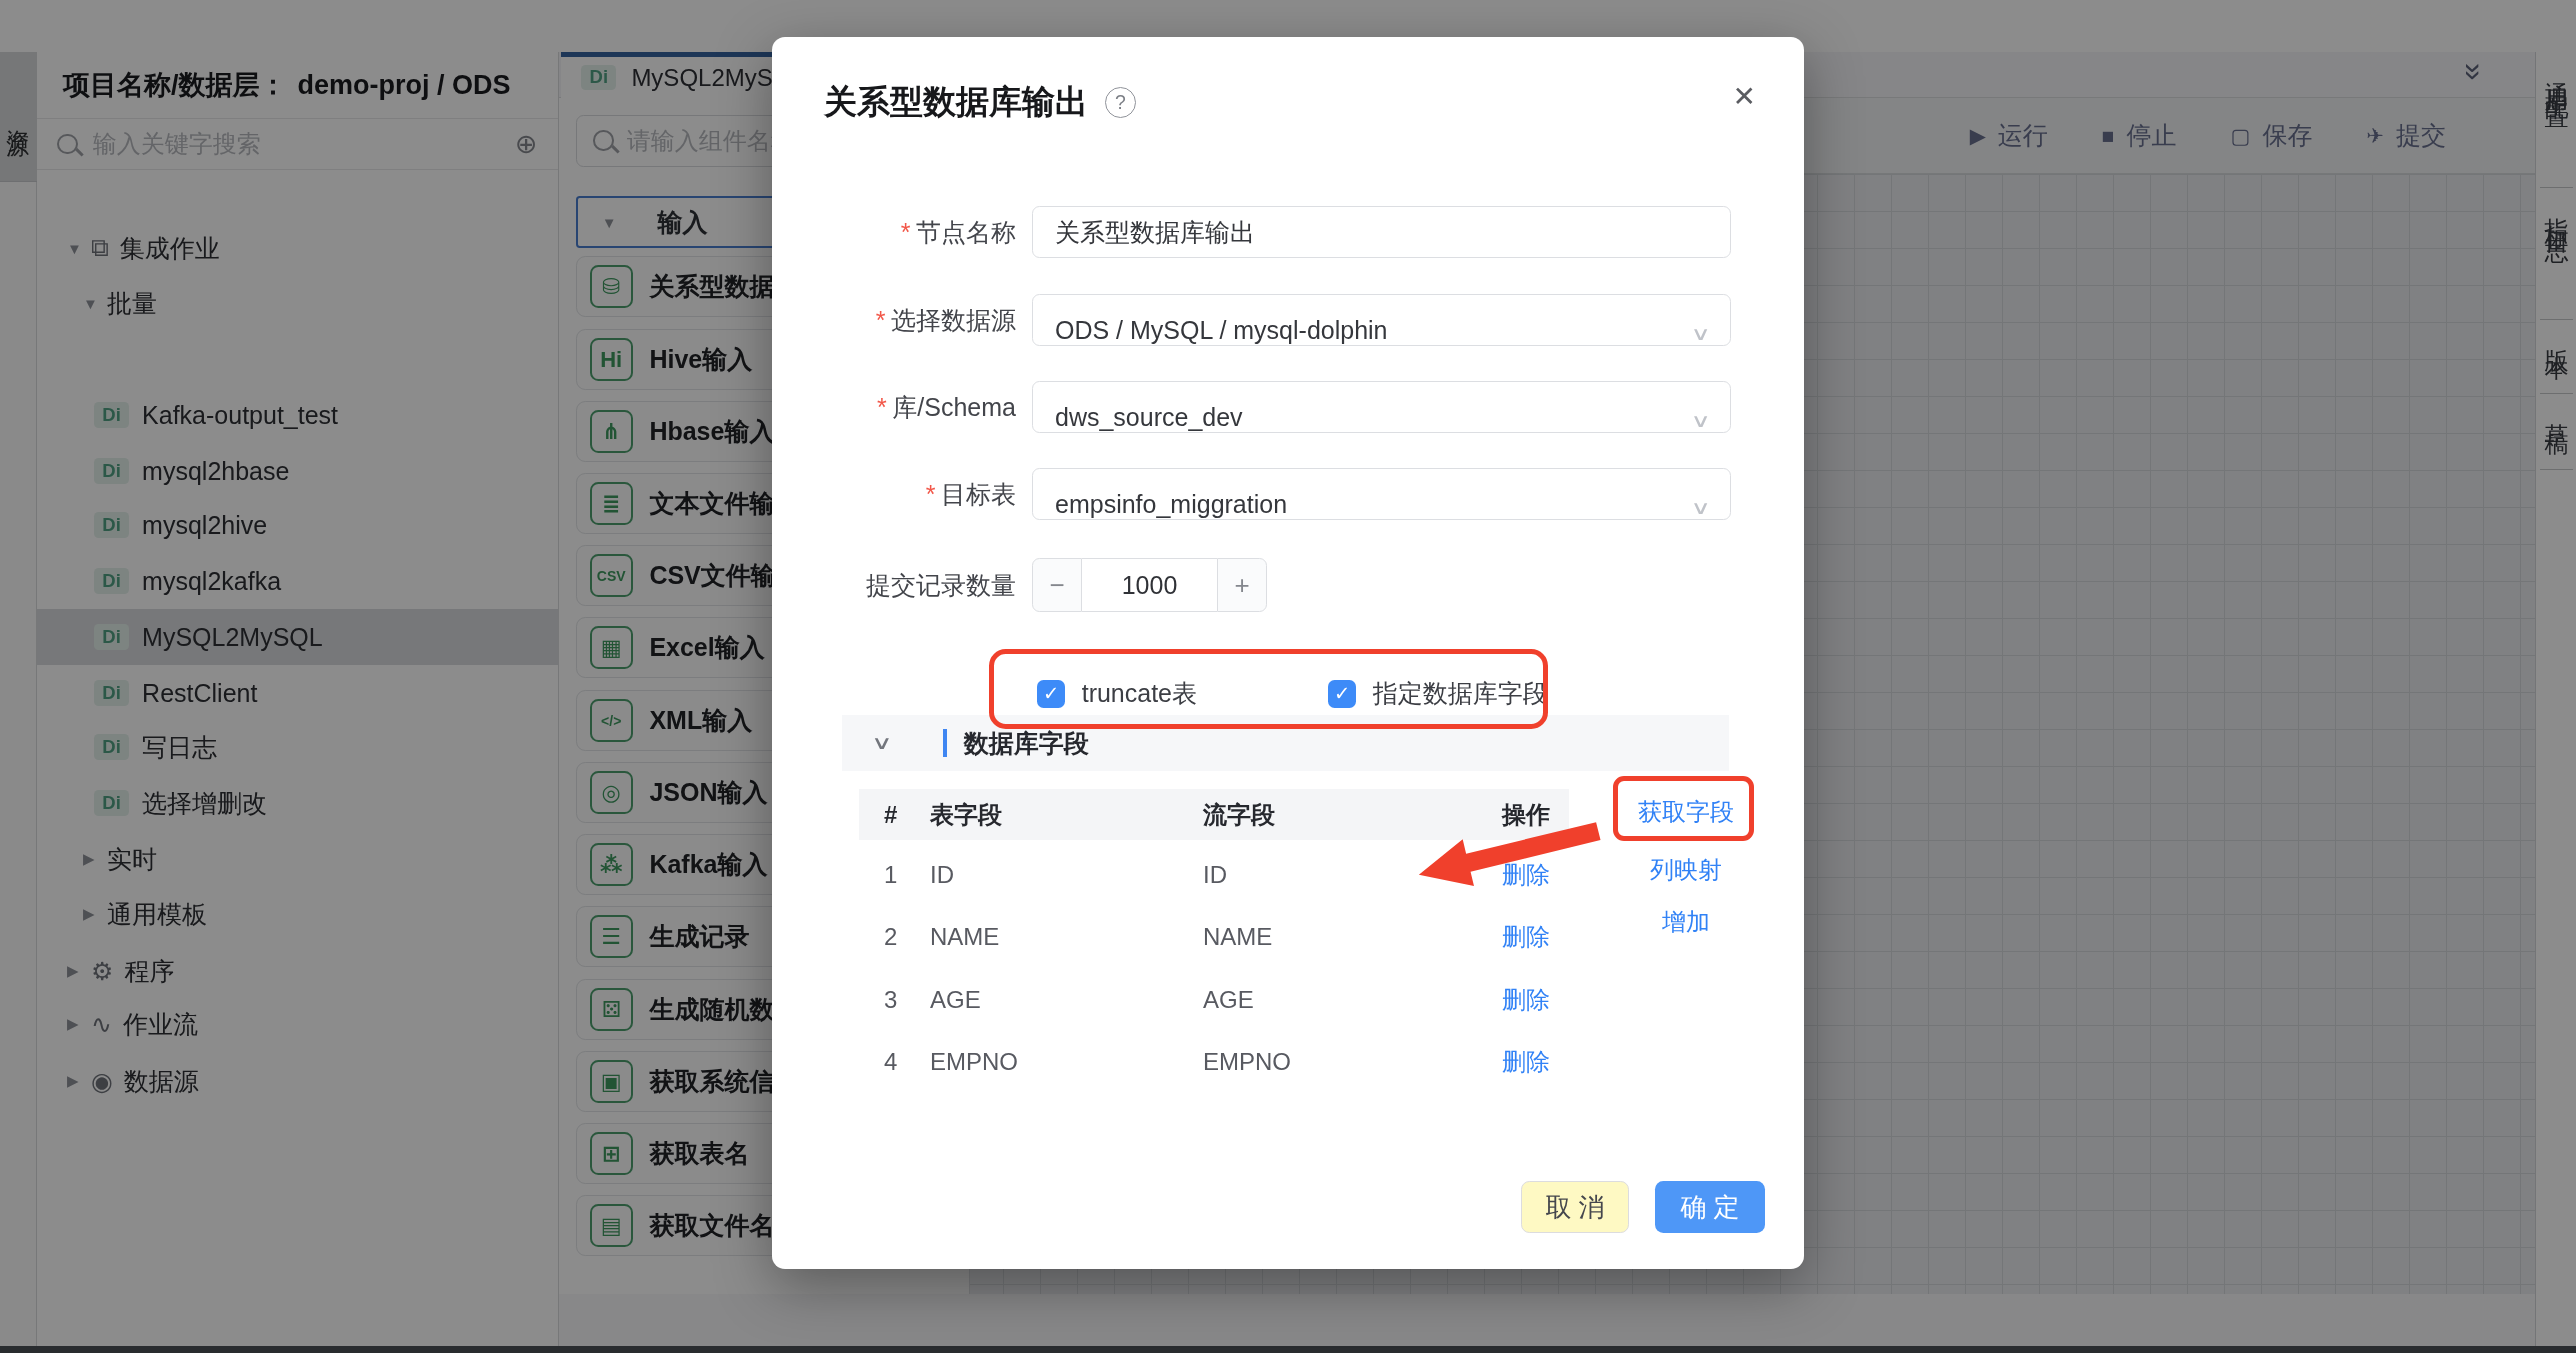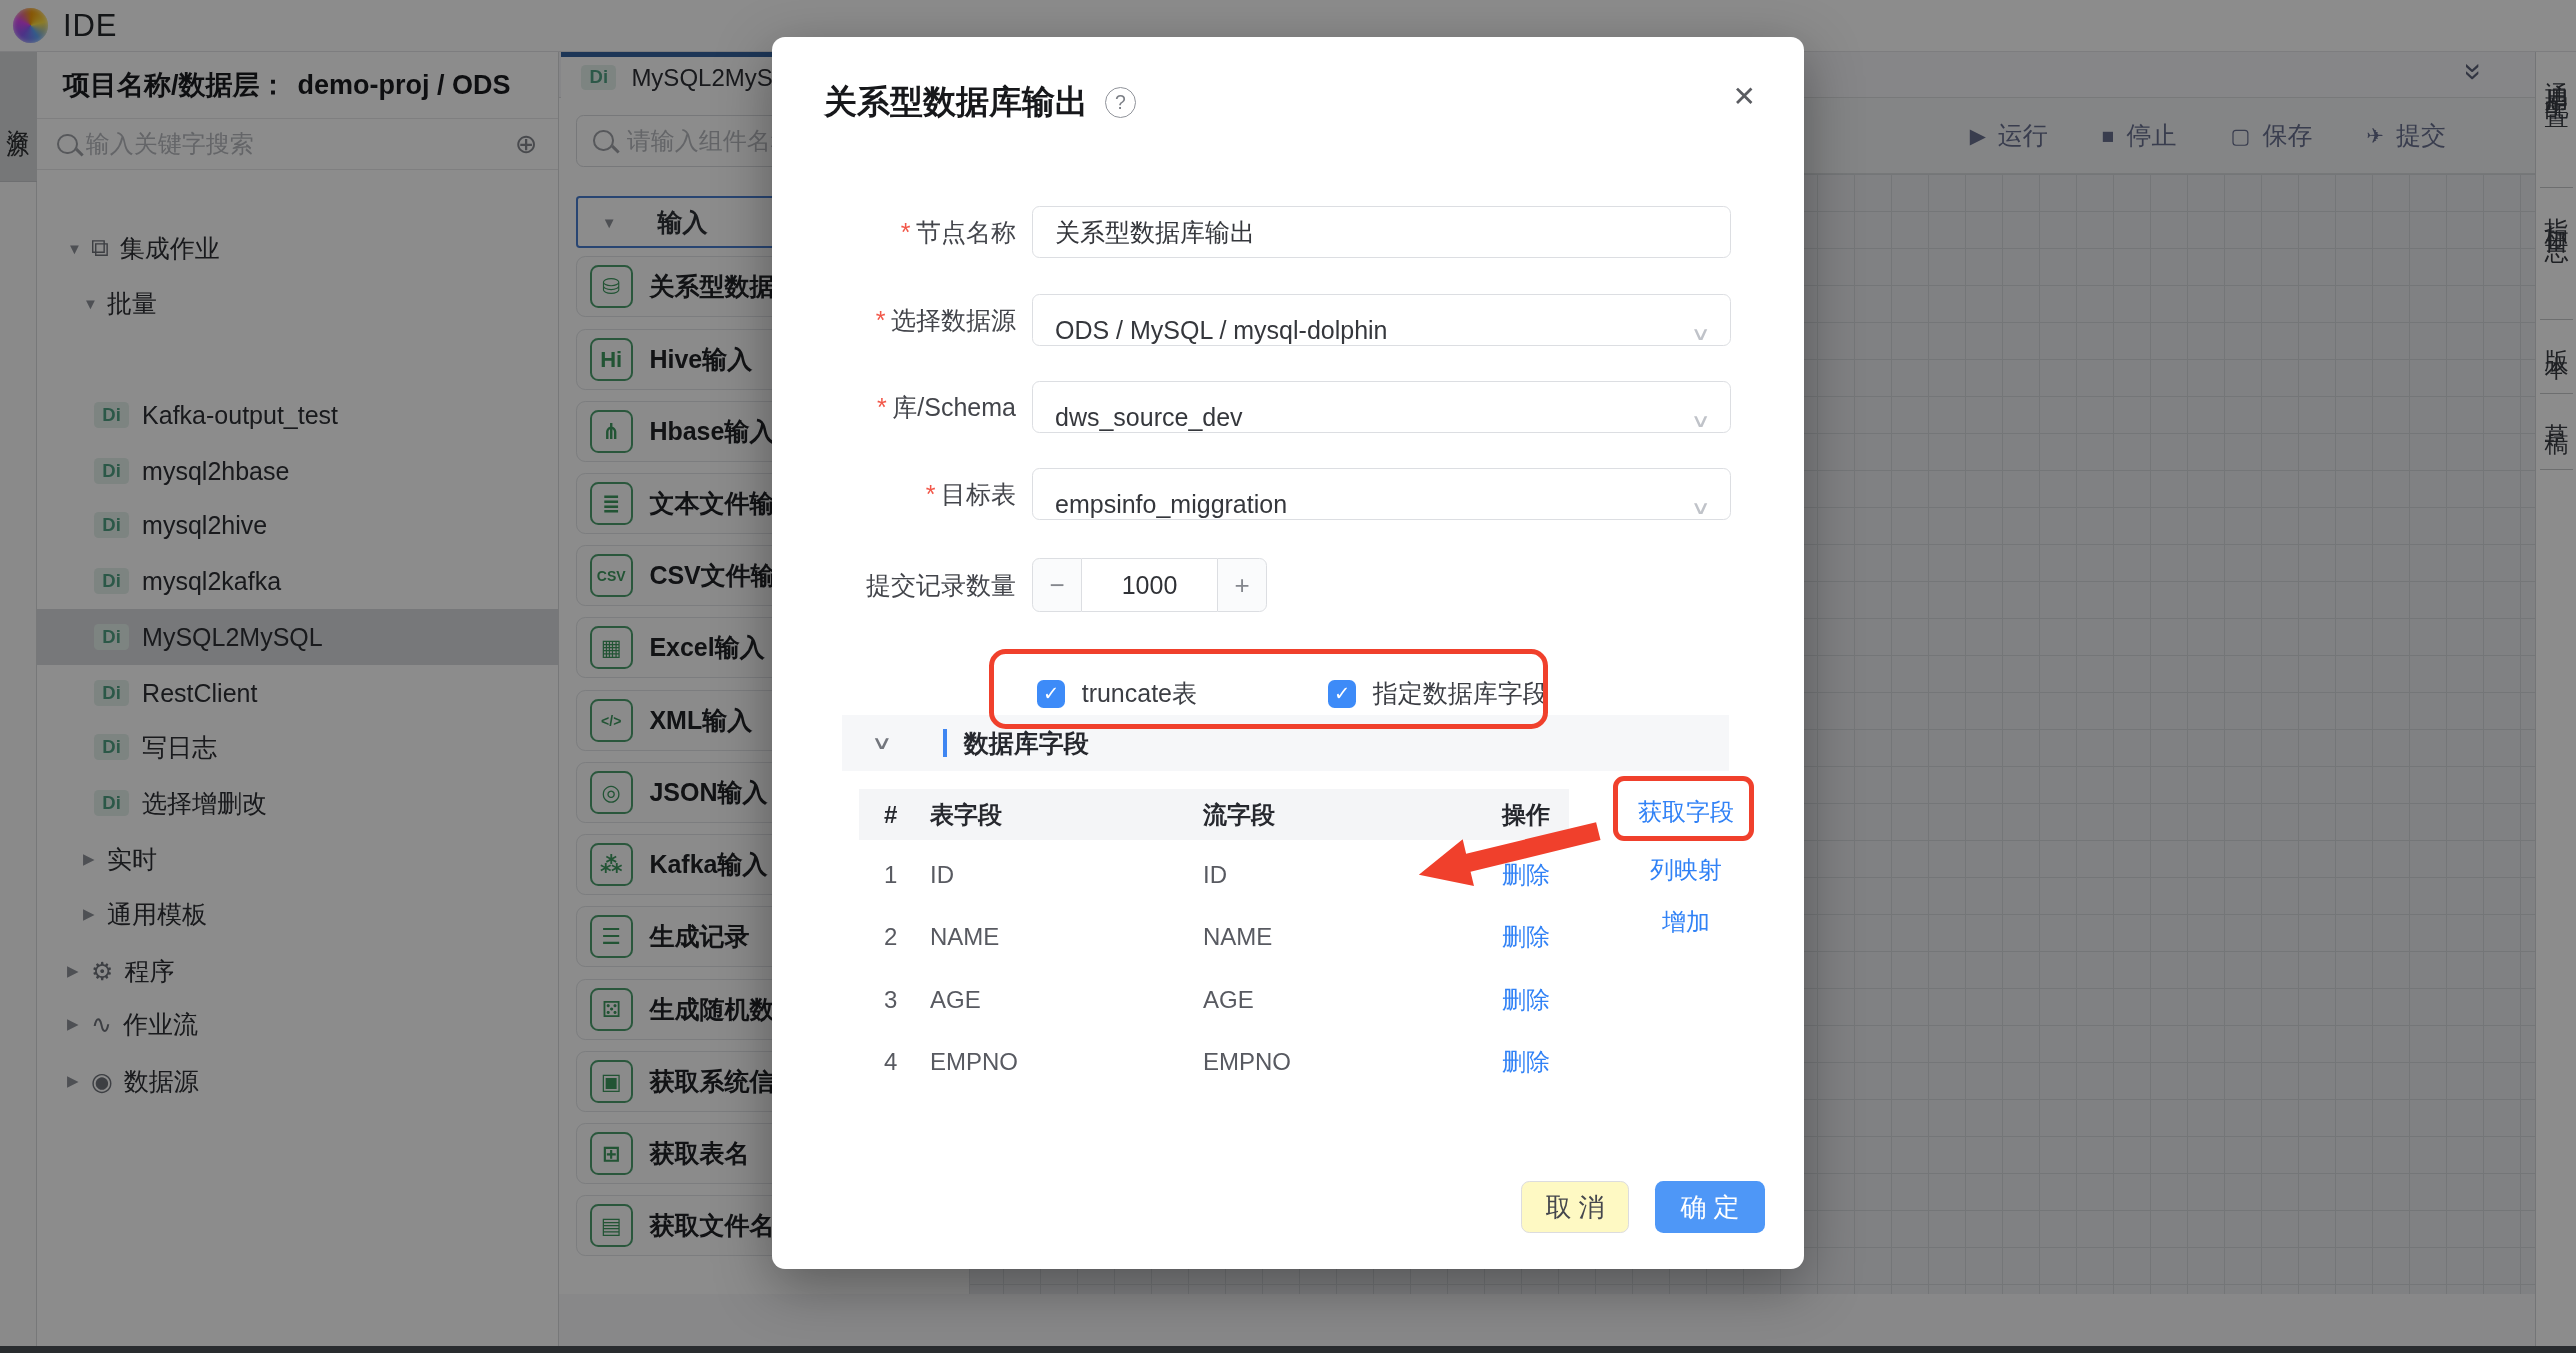--- a/index.html
+++ b/index.html
@@ -13,21 +13,21 @@
   .apptitle{font-size:31px;color:#26282c;font-weight:500;letter-spacing:0.9px}
 
   
   .lrail{position:absolute;left:0;top:52px;width:37px;height:1294px;background:#fbfbfc;border-right:0.9px solid #d9dadd}
   .lrail-tab{position:absolute;left:0;top:0;width:37px;height:130px;background:#d7d9db;border-bottom:0.9px solid #c9cbce;display:flex;align-items:center;justify-content:center}
   .vtext{writing-mode:vertical-rl;text-orientation:upright;font-size:23px;color:#2e3033;letter-spacing:5.6px}
 
   
   .explorer{position:absolute;left:37px;top:52px;width:522px;height:1294px;background:#fff;border-right:0.9px solid #d9dadd;overflow:hidden}
   .exp-header{position:absolute;left:0;top:0;right:0;height:67px;border-bottom:0.9px solid #e7e8ea;display:flex;align-items:center;gap:11px;padding-left:26px;font-size:27px;font-weight:700;color:#1b1c20}
-  .exp-search{position:absolute;left:0;top:67px;right:0;height:51px;border-bottom:0.9px solid #e7e8ea;display:flex;align-items:center;gap:8px;padding:0 20.4px}
+  .exp-search{position:absolute;left:0;top:67px;right:0;height:51px;border-bottom:0.9px solid #e7e8ea;display:flex;align-items:center;gap:15px;padding:0 20.4px}
   .mag{width:20.4px;height:20.4px;border:2.8px solid #9ea1a7;border-radius:50%;position:relative;flex:none}
   .mag::after{content:"";position:absolute;width:9.3px;height:2.8px;background:#9ea1a7;transform:rotate(45deg);right:-8.3px;bottom:-1.9px}
   .exp-search input{flex:1;border:none;outline:none;font-size:24px;color:#3a3c41;background:transparent;font-family:inherit}
   .exp-search input::placeholder{color:#b7b9be}
   .crosshair{font-size:27px;color:#85888e;margin-left:auto}
 
   .trow{position:absolute;left:0;width:100%;height:56px;display:flex;align-items:center;font-size:25px;color:#2e3035;cursor:default}
   .trow.sel{background:#d9dbde}
   .lvl1{padding-left:30px}.lvl2{padding-left:46px}.lvl3{padding-left:57px}
   .caret{font-size:15px;color:#8f929a;width:24px;flex:none}
@@ -107,24 +107,20 @@
   .ann{position:absolute;border:5.6px solid #f0402c;z-index:40;pointer-events:none}
   .ann1{left:989px;top:649px;width:559px;height:80px;border-radius:16.7px}
   .ann2{left:1613px;top:776px;width:141px;height:65px;border-radius:11px}
   .arrow-svg{position:absolute;left:1389px;top:796px;z-index:40;pointer-events:none}
 </style>
 </head>
 <body>
 
 <div class="app">
 
-  <div class="topbar">
-    <div class="logo"></div>
-    <div class="apptitle">IDE</div>
-  </div>
 
   <div class="lrail">
     <div class="lrail-tab">
       <span class="vtext">资源</span>
     </div>
   </div>
 
   <div class="explorer">
     <div class="exp-header">
       <span>项目名称/数据层：</span>

